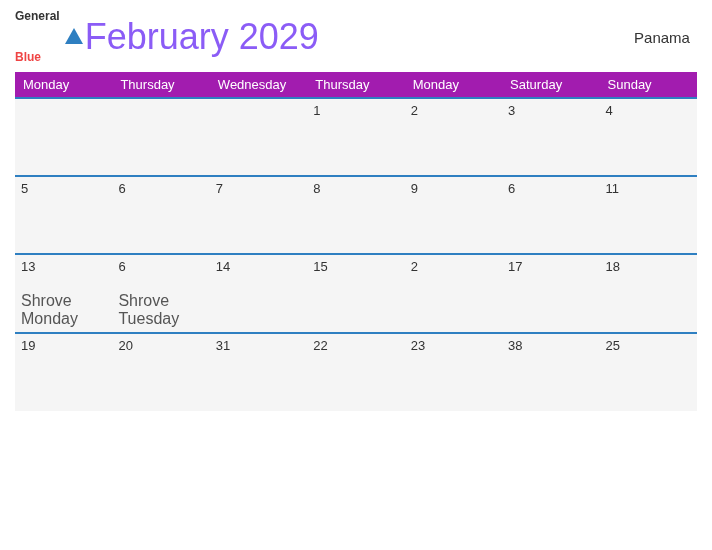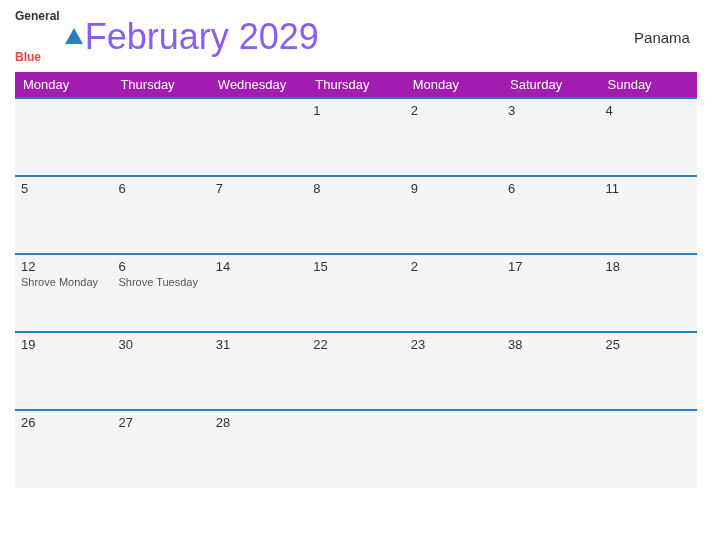--- a/index.html
+++ b/index.html
@@ -82,24 +82,24 @@
     .calendar-grid tbody tr td.empty {
       background: #f5f5f5;
     }
     .day-number {
       font-size: 13px;
       color: #333;
       display: block;
       margin-bottom: 2px;
     }
     .day-event {
-      font-size: 11px;
+      font-size: 16px;
       color: #555;
       display: block;
-      margin-top: 2px;
+      margin-top: 18px;
     }
     
     .calendar-grid tbody tr td {
       background: #f5f5f5;
     }
   </style>
 </head>
 <body>
 
 <div class="calendar-container">
@@ -165,21 +165,21 @@
           </td>
           <td>
             <span class="day-number">6</span>
           </td>
           <td>
             <span class="day-number">11</span>
           </td>
         </tr>
         <tr>
           <td>
-            <span class="day-number">12</span>
+            <span class="day-number">13</span>
             <span class="day-event">Shrove Monday</span>
           </td>
           <td>
             <span class="day-number">6</span>
             <span class="day-event">Shrove Tuesday</span>
           </td>
           <td>
             <span class="day-number">14</span>
           </td>
           <td>
@@ -193,48 +193,33 @@
           </td>
           <td>
             <span class="day-number">18</span>
           </td>
         </tr>
         <tr>
           <td>
             <span class="day-number">19</span>
           </td>
           <td>
-            <span class="day-number">30</span>
+            <span class="day-number">20</span>
           </td>
           <td>
             <span class="day-number">31</span>
           </td>
           <td>
             <span class="day-number">22</span>
           </td>
           <td>
             <span class="day-number">23</span>
           </td>
           <td>
             <span class="day-number">38</span>
           </td>
           <td>
             <span class="day-number">25</span>
           </td>
-        </tr>
-        <tr>
-          <td>
-            <span class="day-number">26</span>
-          </td>
-          <td>
-            <span class="day-number">27</span>
-          </td>
-          <td>
-            <span class="day-number">28</span>
-          </td>
-          <td class="empty"></td>
-          <td class="empty"></td>
-          <td class="empty"></td>
-          <td class="empty"></td>
         </tr>
       </tbody>
   </table>
 </div>
 
 </body></html>

